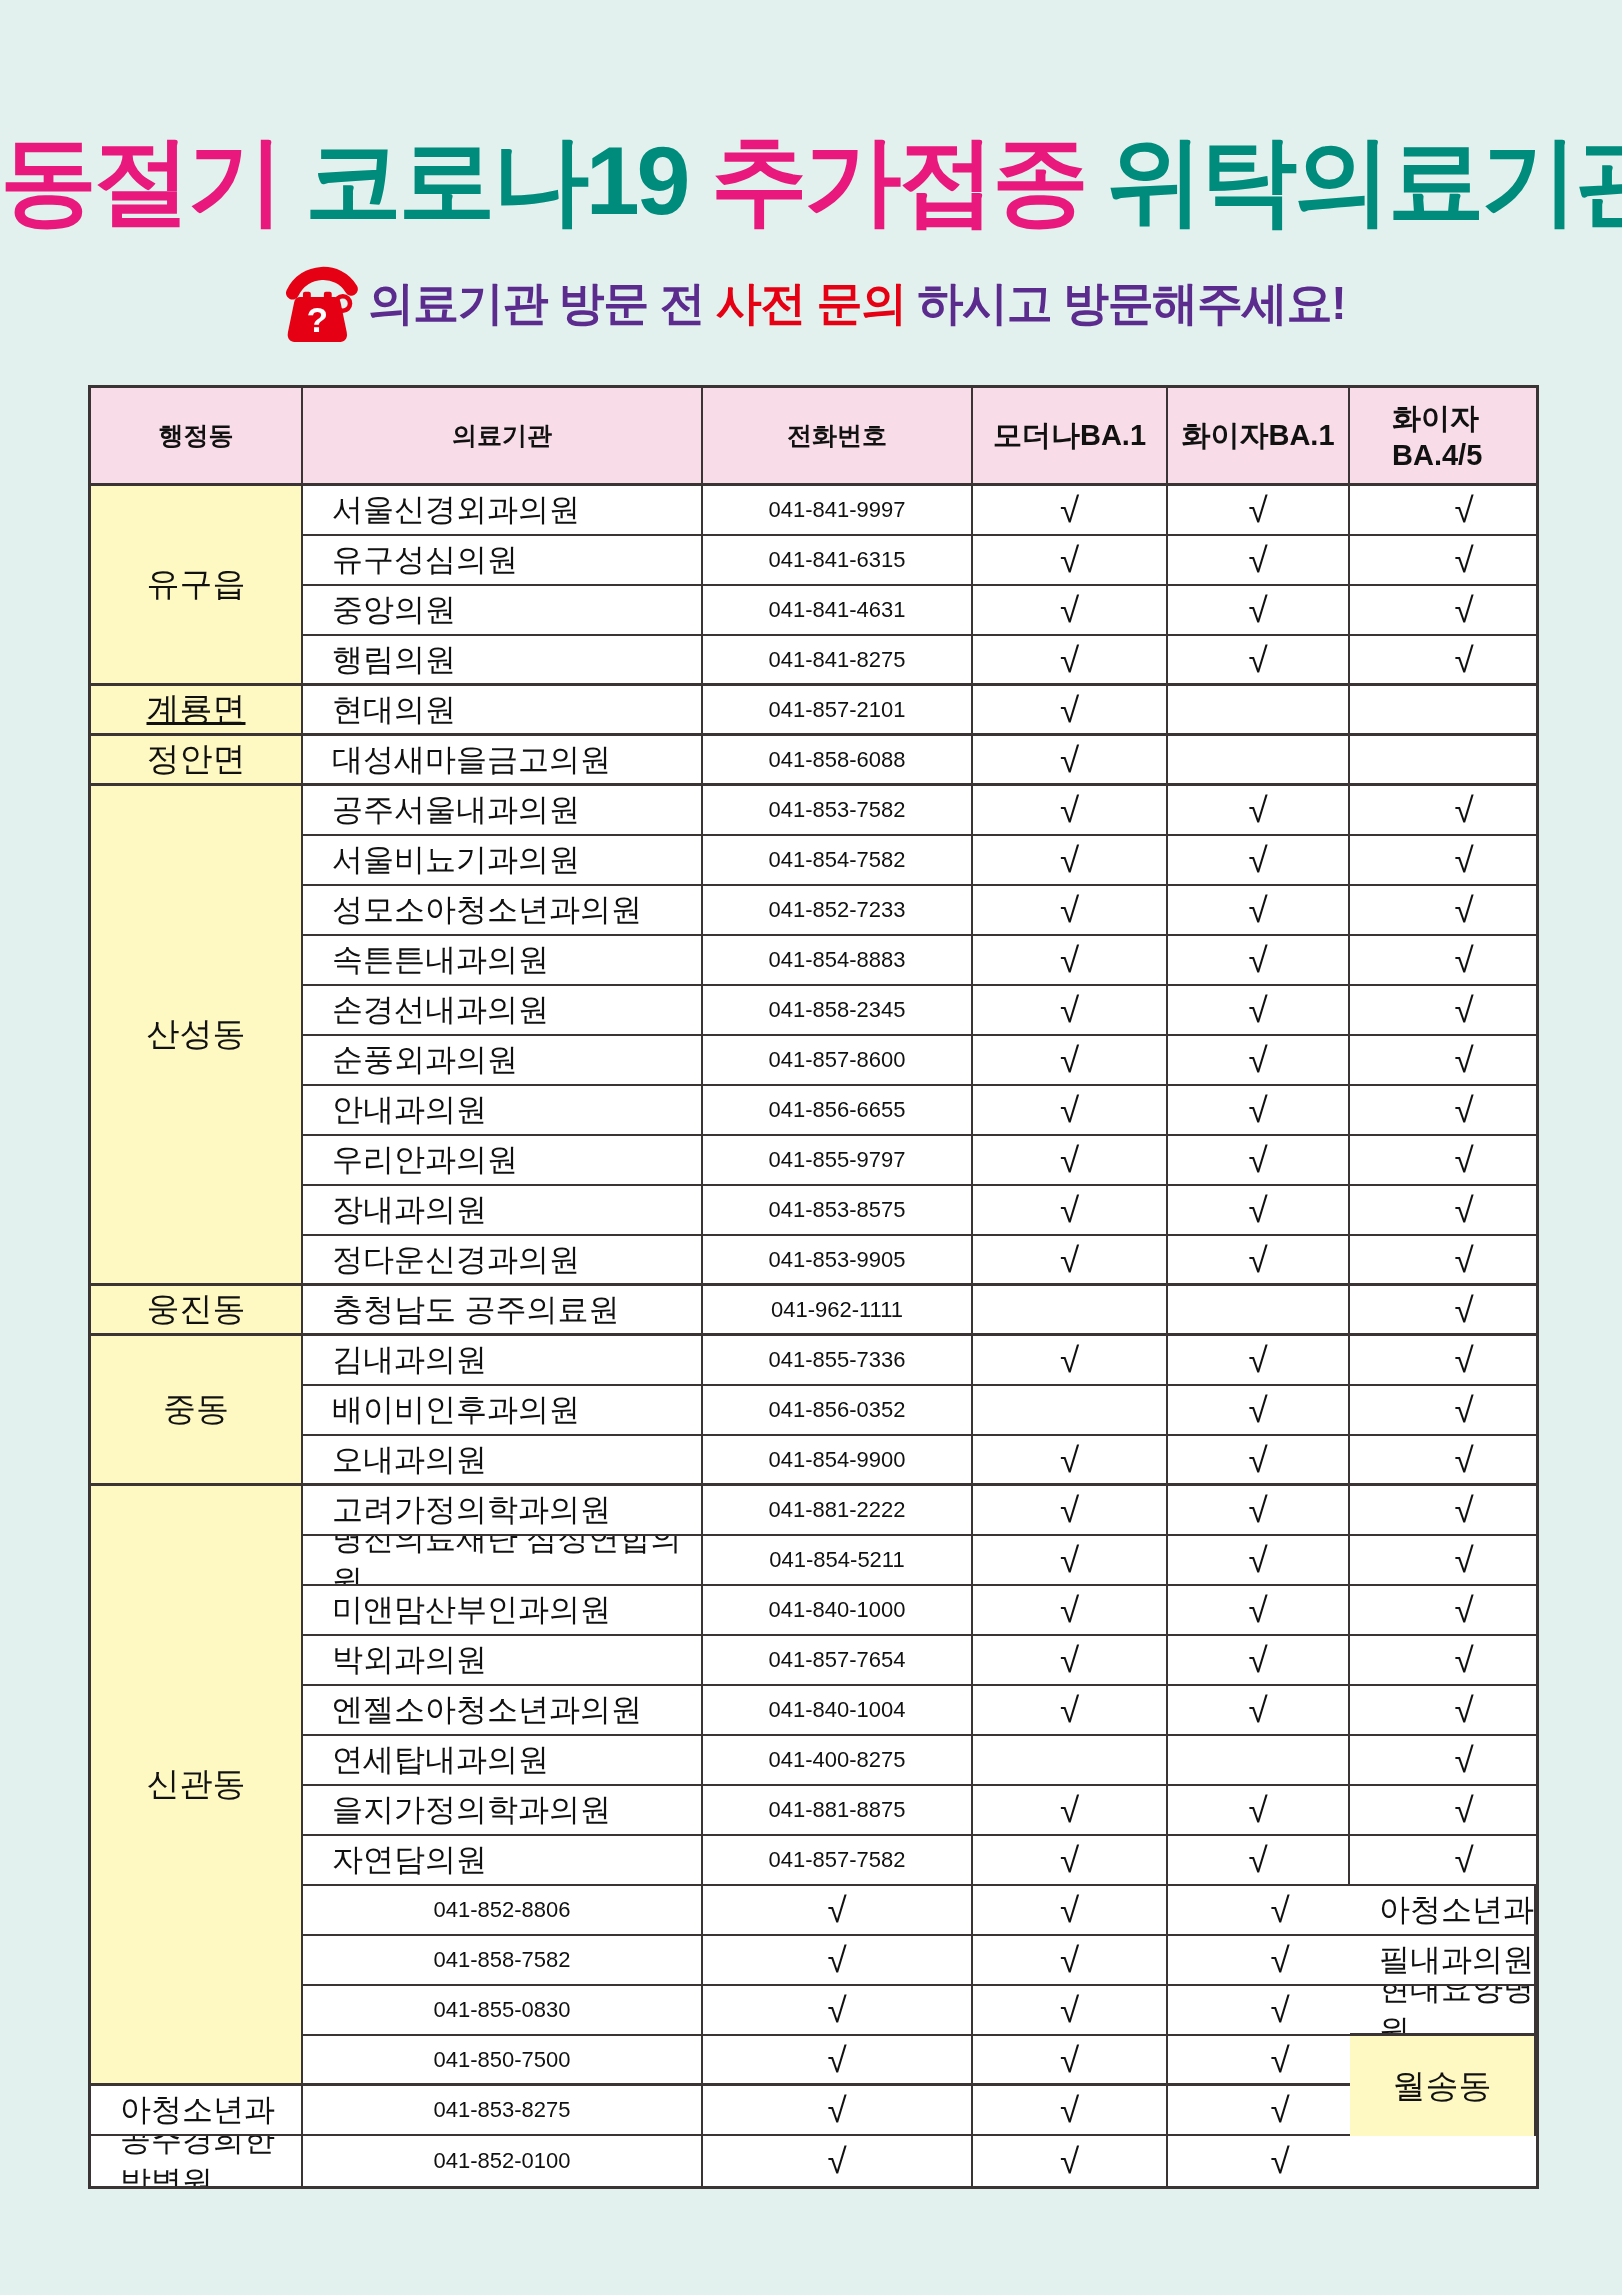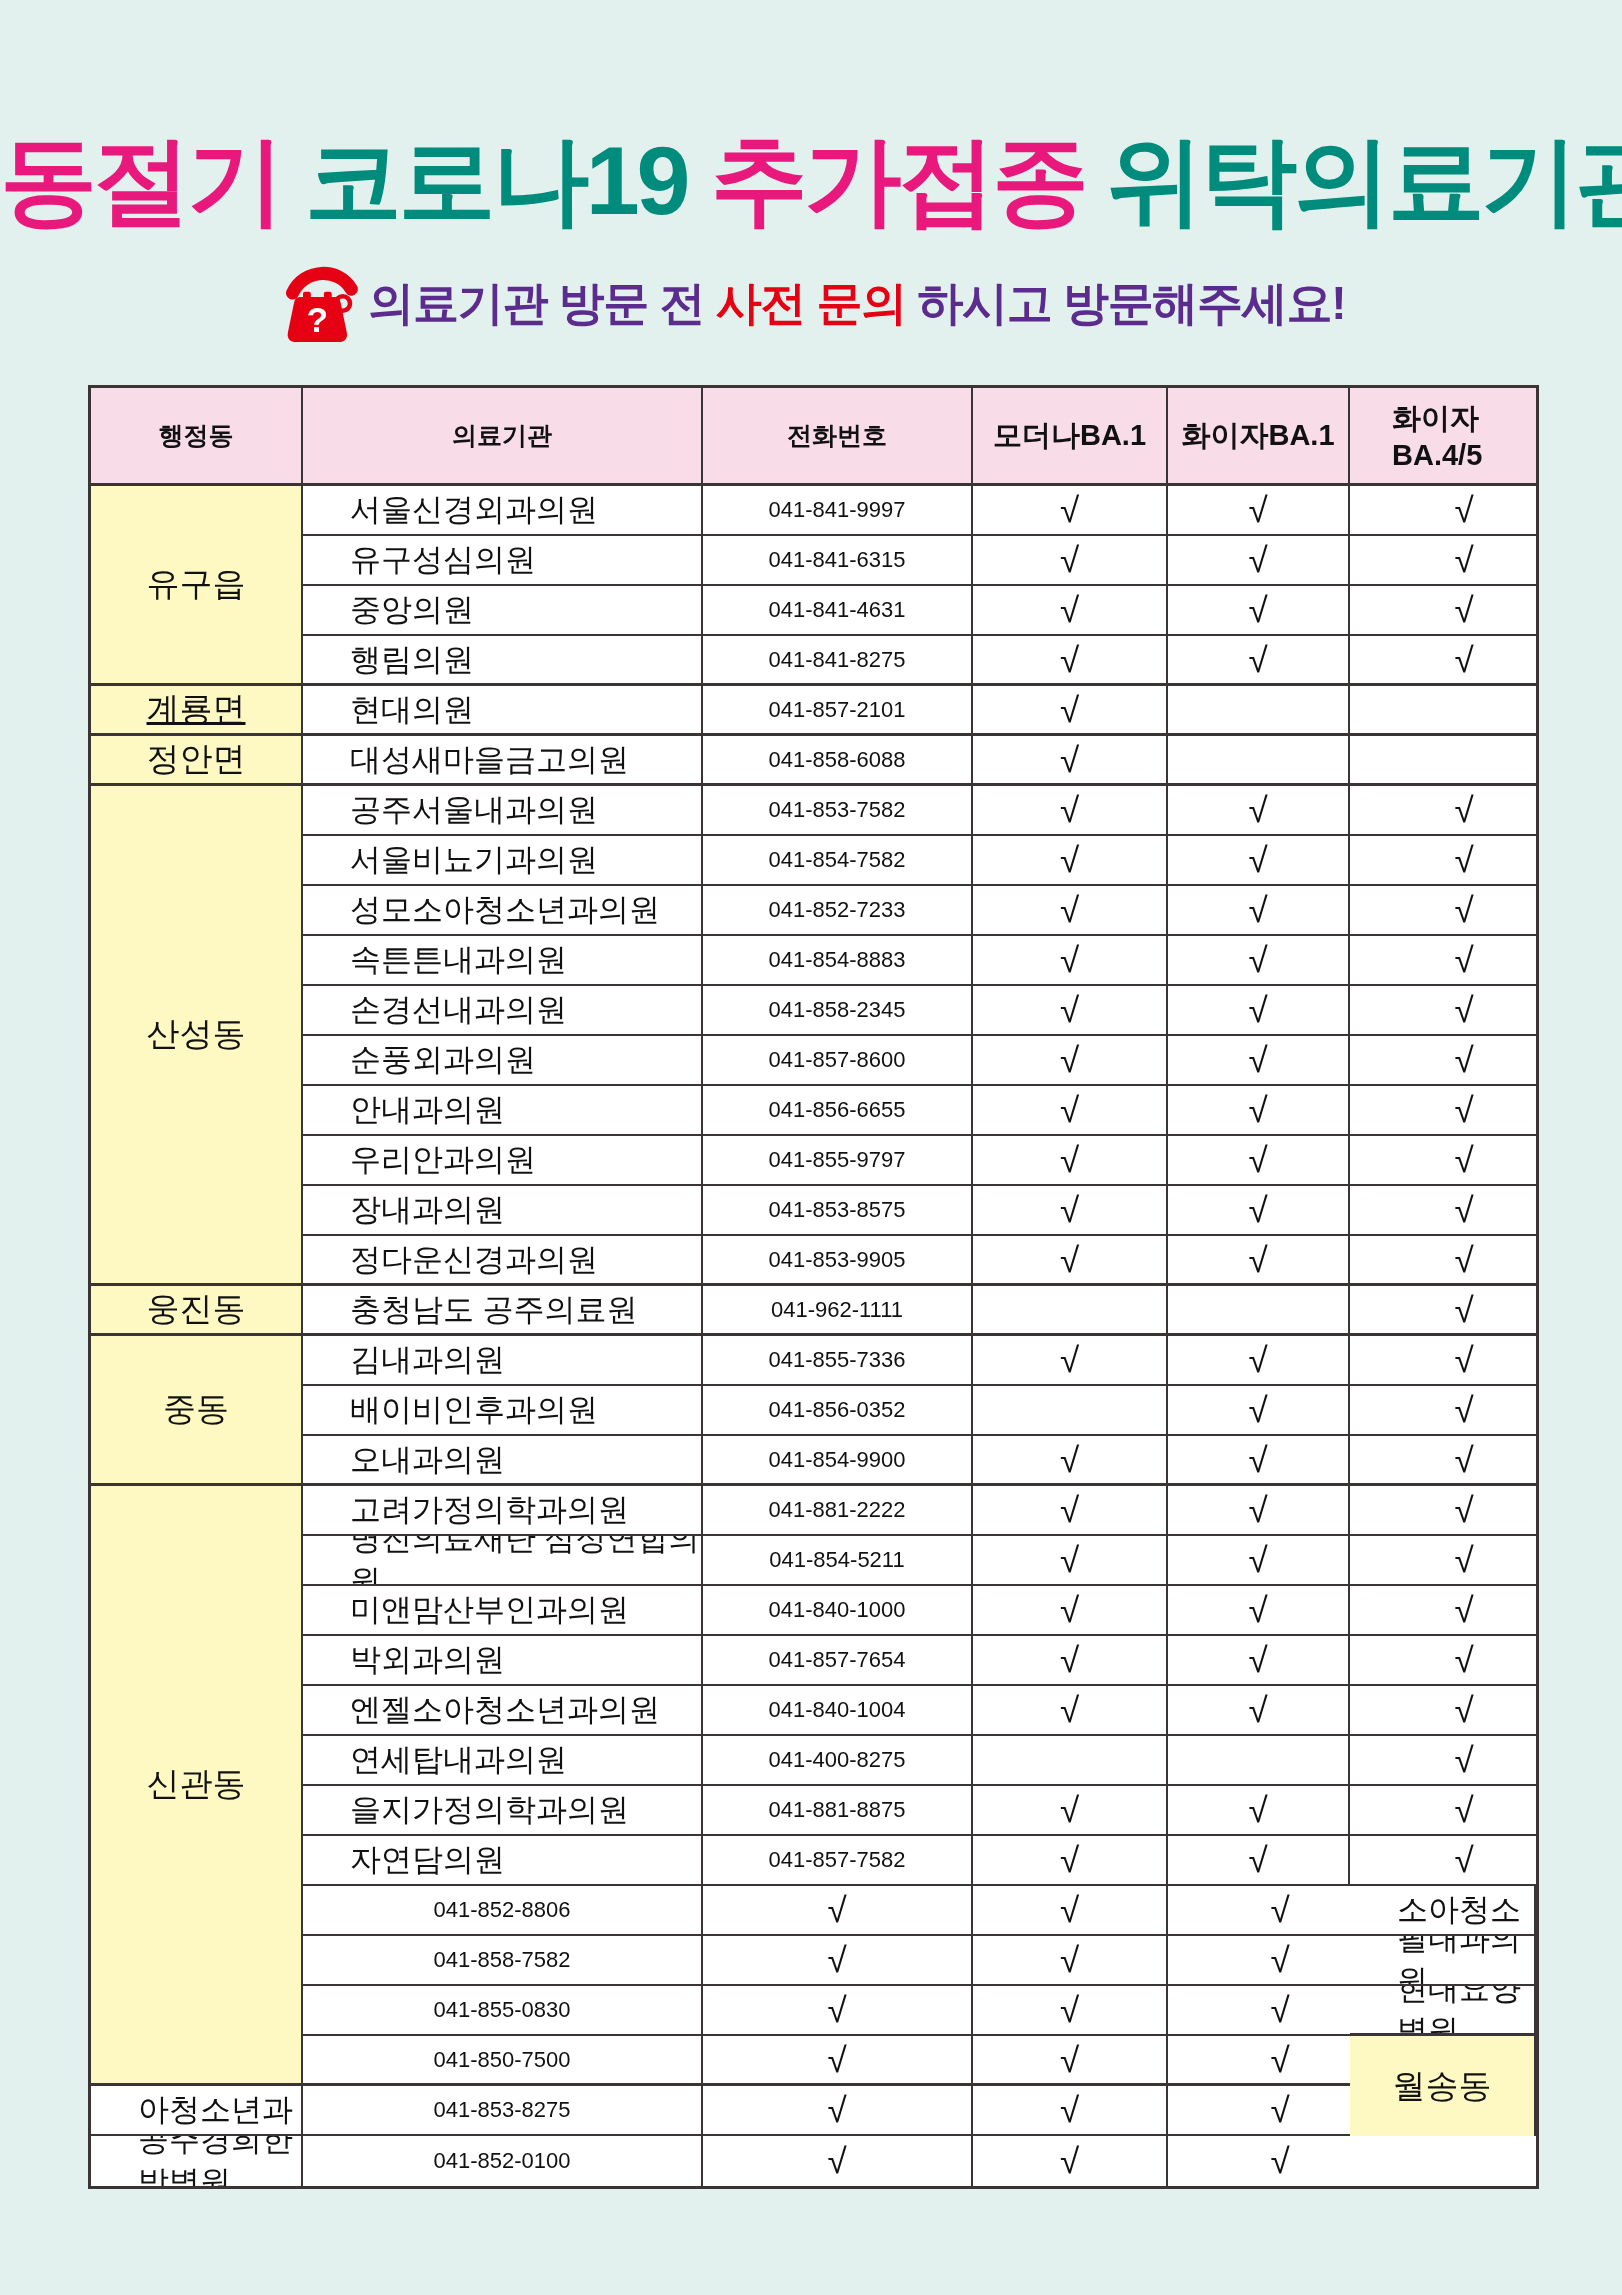--- a/index.html
+++ b/index.html
@@ -35,21 +35,21 @@
     border-bottom:2px solid #3B3434;
     display:flex; align-items:center; justify-content:center;
     font-size:31px; box-sizing:border-box; overflow:hidden;
   }
   .hdr {
     background:#F8DCE8; font-weight:bold; font-size:25px;
     border-bottom-width:3.9px;
   }
   .hdr-small { font-size:29px; }
   .district { background:#fef9c3; font-size:33px; }
-  .clinic { justify-content:flex-start; padding-left:47px; }
+  .clinic { justify-content:flex-start; padding-left:29px; }
   .phone { font-size:22px; }
   .check { font-size:35px; }
   .last-col { border-right:none;padding-left:42px; }
   .group-end { border-bottom-width:3.9px; }
   .bottom-row { border-bottom:none; }
   .phone-icon { flex:0 0 auto; }
 </style>
 </head>
 <body>
 

